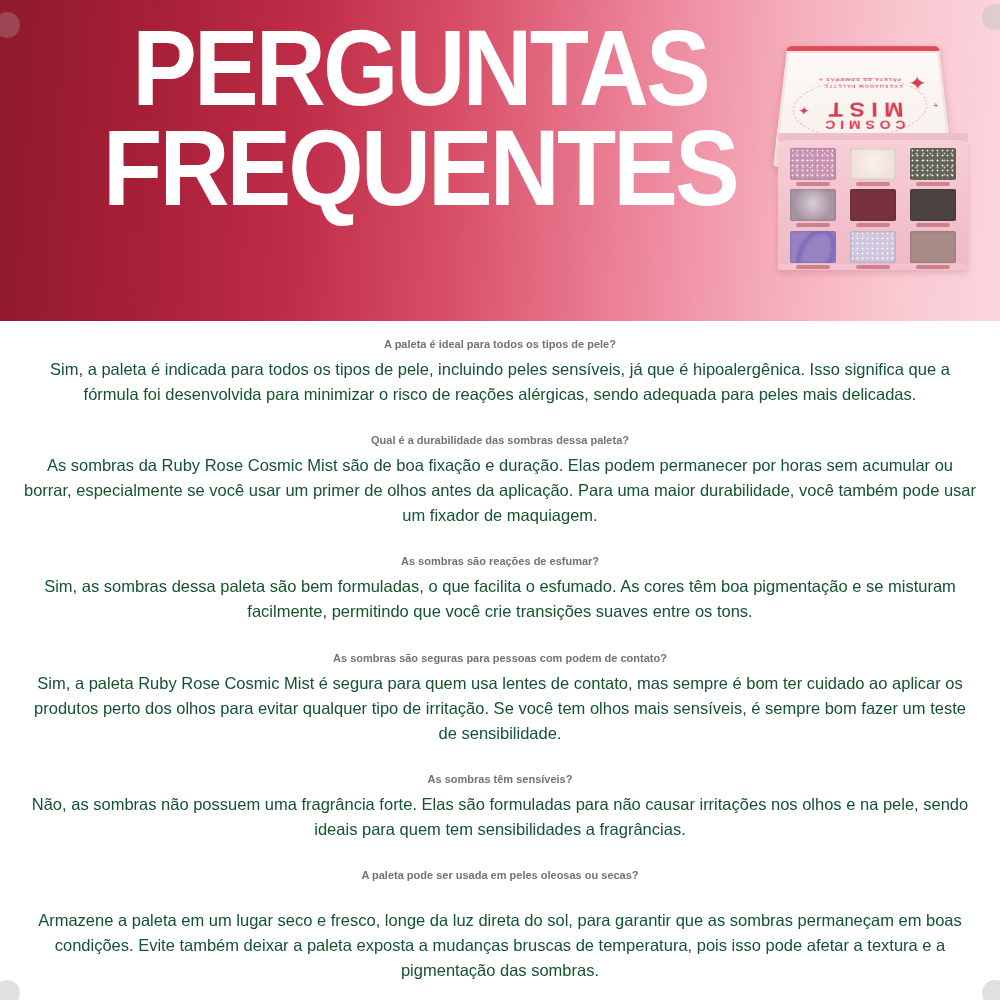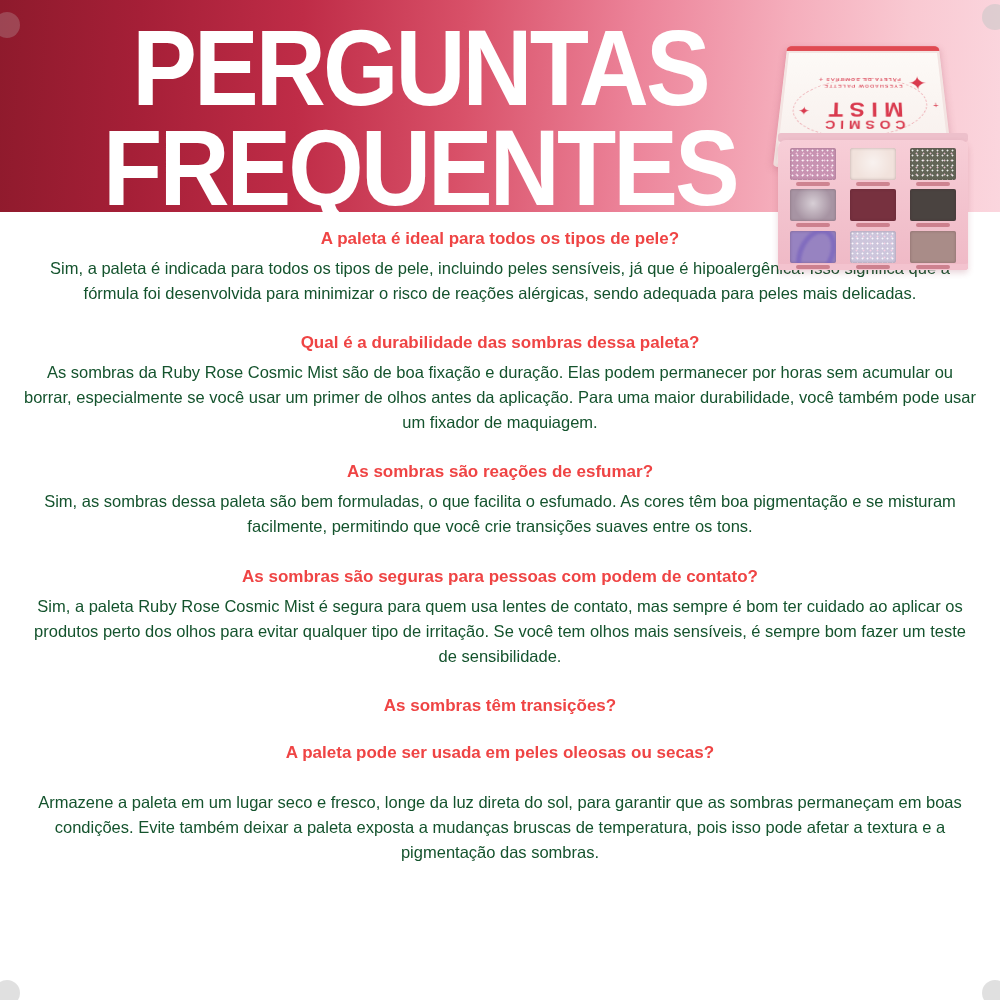--- a/index.html
+++ b/index.html
@@ -1,20 +1,20 @@
 <!DOCTYPE html>
 <html><head>
 <meta charset="utf-8">
 <style>
   html,body{margin:0;padding:0;}
   body{width:1000px;height:1000px;background:#ffffff;font-family:"Liberation Sans",sans-serif;position:relative;overflow:hidden;}
 
   
   .banner{
-    position:relative;width:1000px;height:212px;
+    position:relative;width:1000px;height:321px;
     background:linear-gradient(94deg,#8e1a2c 0%,#a51f37 14%,#bf2c47 30%,#d85068 46%,#ec8399 63%,#f5aebc 78%,#f9c9d2 90%,#fbd6de 100%);
   }
   .banner-title{
     position:absolute;left:40px;right:200px;top:18px;
     text-align:center;color:#ffffff;font-weight:bold;
     font-size:100px;line-height:.92;letter-spacing:-3px;
     transform:scale(.97,1.08);transform-origin:50% 0;
   }
 
   
@@ -50,21 +50,21 @@
   .pan{width:46px;height:32px;border-radius:2px;box-shadow:inset 0 0 3px rgba(60,20,30,.3);}
   .pan-label{width:34px;height:4px;margin-top:2px;border-radius:2px;background:rgba(167,63,79,.5);filter:blur(.5px);}
   .glitter{background-image:radial-gradient(circle,rgba(255,255,255,.9) .7px,transparent 1.2px),radial-gradient(circle,rgba(255,210,230,.8) .7px,transparent 1.2px);background-size:5px 5px,7px 7px;background-position:0 0,3px 2px;}
   .shimmer{background-image:radial-gradient(circle at 50% 45%,rgba(255,255,255,.55) 0%,transparent 65%);}
   .swirl{position:relative;overflow:hidden;}
   .swirl:after{content:"";position:absolute;left:8px;top:-4px;width:26px;height:44px;border:5px solid rgba(122,100,190,.75);border-radius:50%;transform:rotate(25deg);filter:blur(1px);}
 
   
   .faq{width:952px;margin:0 auto;padding-top:17px;}
   .faq-item{margin-bottom:27px;text-align:center;}
-  .faq-q{font-size:17px;font-weight:bold;color:#ef4444;margin:0 0 7px 0;}
+  .faq-q{font-size:11px;font-weight:bold;color:#737373;margin:0 0 7px 0;}
   .faq-a{font-size:16.5px;color:#14532d;line-height:1.52;margin:0;}
 
   
   .corner{position:absolute;width:26px;height:26px;border-radius:50%;background:#c7c7c7;opacity:.55;}
   .c-tl{left:-6px;top:12px;opacity:.25;}
   .c-tr{right:-8px;top:4px;}
   .c-bl{left:-6px;bottom:-6px;}
   .c-br{right:-8px;bottom:-6px;}
 </style>
 </head>
@@ -146,21 +146,22 @@
   </div>
   <div class="faq-item">
     <p class="faq-q">As sombras são reações de esfumar?</p>
     <p class="faq-a">Sim, as sombras dessa paleta são bem formuladas, o que facilita o esfumado. As cores têm boa pigmentação e se misturam facilmente, permitindo que você crie transições suaves entre os tons.</p>
   </div>
   <div class="faq-item">
     <p class="faq-q">As sombras são seguras para pessoas com podem de contato?</p>
     <p class="faq-a">Sim, a paleta Ruby Rose Cosmic Mist é segura para quem usa lentes de contato, mas sempre é bom ter cuidado ao aplicar os produtos perto dos olhos para evitar qualquer tipo de irritação. Se você tem olhos mais sensíveis, é sempre bom fazer um teste de sensibilidade.</p>
   </div>
   <div class="faq-item">
-    <p class="faq-q">As sombras têm transições?</p>
+    <p class="faq-q">As sombras têm sensíveis?</p>
+    <p class="faq-a">Não, as sombras não possuem uma fragrância forte. Elas são formuladas para não causar irritações nos olhos e na pele, sendo ideais para quem tem sensibilidades a fragrâncias.</p>
   </div>
   <div class="faq-item">
     <p class="faq-q">A paleta pode ser usada em peles oleosas ou secas?</p>
   </div>
   <div class="faq-item">
     <p class="faq-a">Armazene a paleta em um lugar seco e fresco, longe da luz direta do sol, para garantir que as sombras permaneçam em boas condições. Evite também deixar a paleta exposta a mudanças bruscas de temperatura, pois isso pode afetar a textura e a pigmentação das sombras.</p>
   </div>
 </div>
 
 <div class="corner c-tl"></div>

